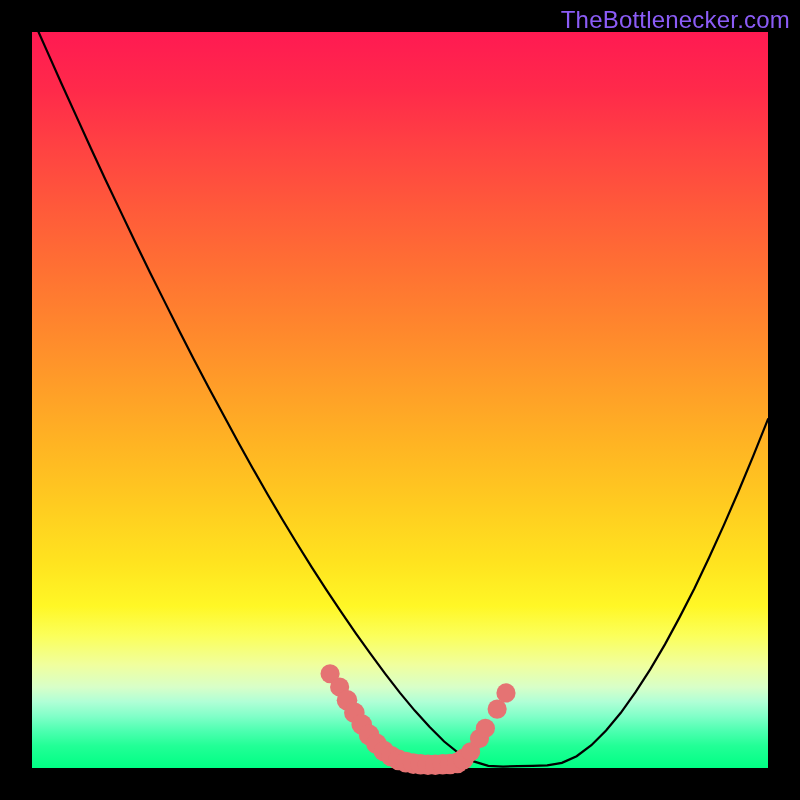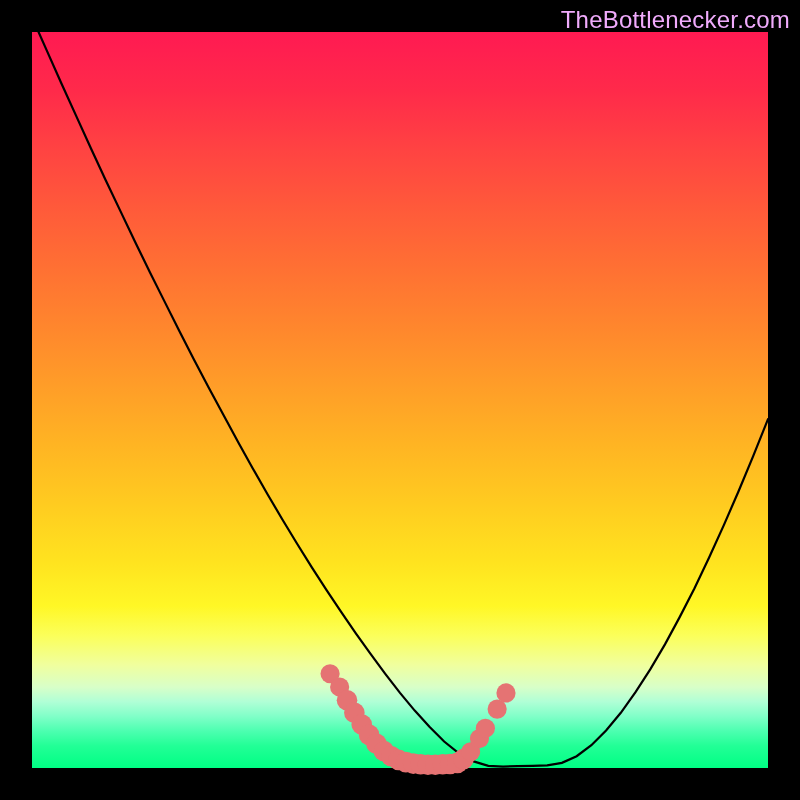--- a/index.html
+++ b/index.html
@@ -44,21 +44,21 @@
       #80ffc8 93%,
       #4cffb0 95%,
       #22ff96 97%,
       #00ff84 100%
     );
   }
   .attribution {
     position: absolute;
     top: 6px;
     right: 10px;
-    color: #f0abfc;
+    color: #8b5cf6;
     font-size: 24px;
     font-weight: 500;
     letter-spacing: 0.2px;
   }
   svg.curve {
     position: absolute;
     left: 0;
     top: 0;
     width: 736px;
     height: 736px;

